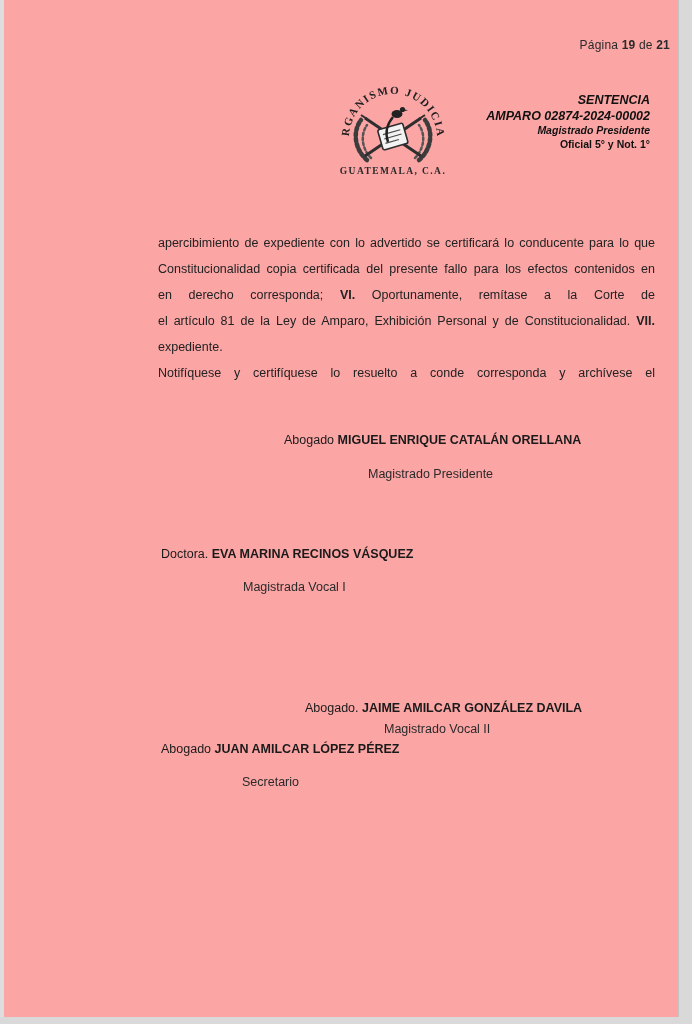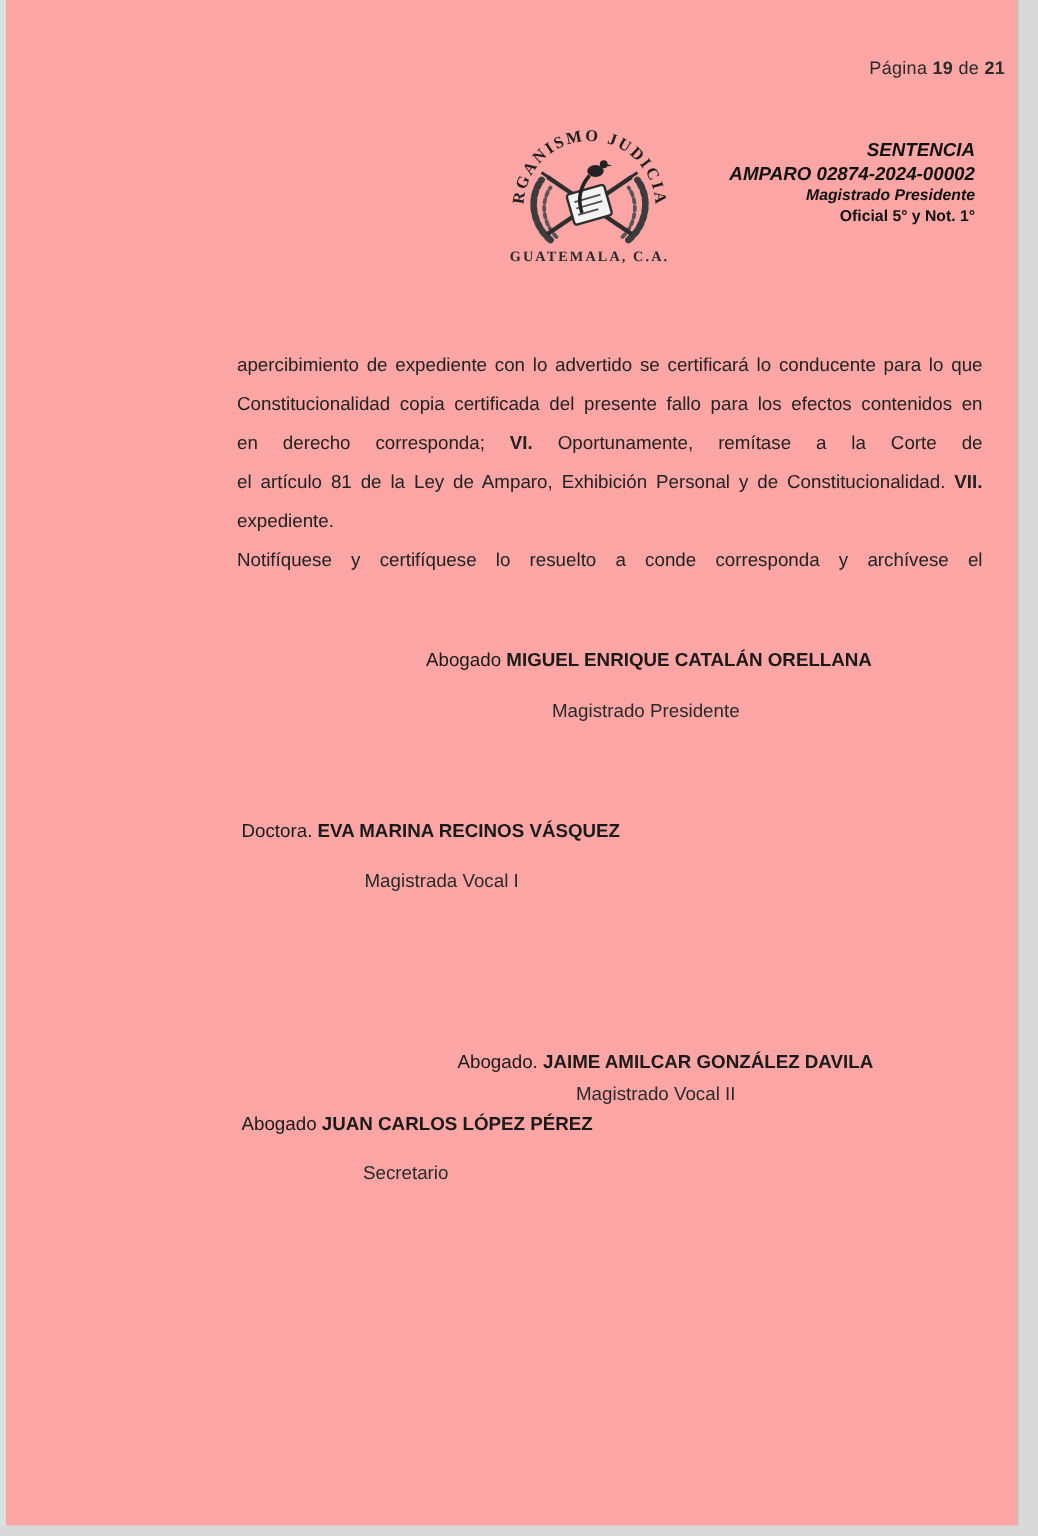--- a/index.html
+++ b/index.html
@@ -108,16 +108,16 @@
 
   <div class="sig" id="sig1"><span>Abogado </span><span class="name">MIGUEL ENRIQUE CATALÁN ORELLANA</span></div>
   <div class="sig-role" id="role1">Magistrado Presidente</div>
 
   <div class="sig" id="sig2"><span>Doctora. </span><span class="name">EVA MARINA RECINOS VÁSQUEZ</span></div>
   <div class="sig-role" id="role2">Magistrada Vocal I</div>
 
   <div class="sig" id="sig3"><span>Abogado. </span><span class="name">JAIME AMILCAR GONZÁLEZ DAVILA</span></div>
   <div class="sig-role" id="role3">Magistrado Vocal II</div>
 
-  <div class="sig" id="sig4"><span>Abogado </span><span class="name">JUAN CARLOS LÓPEZ PÉREZ</span></div>
+  <div class="sig" id="sig4"><span>Abogado </span><span class="name">JUAN AMILCAR LÓPEZ PÉREZ</span></div>
   <div class="sig-role" id="role4">Secretario</div>
 
 </div>
 
 </body></html>

